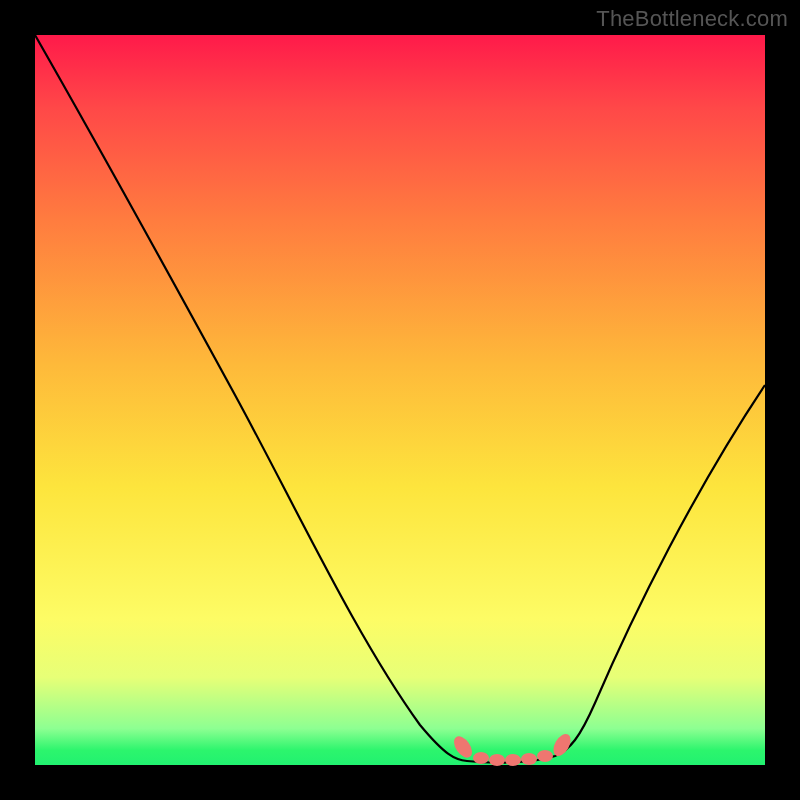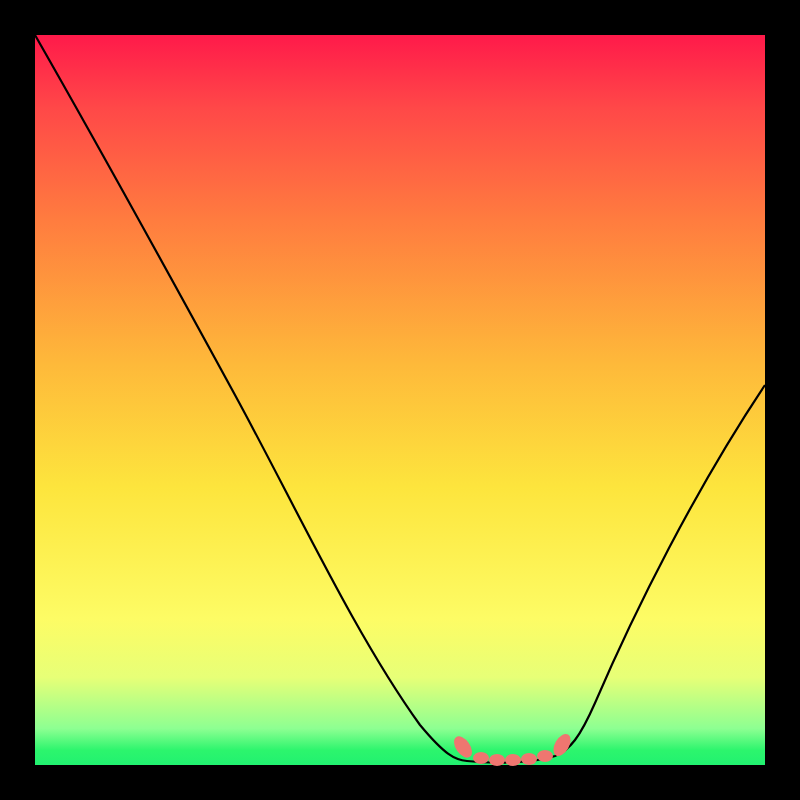--- a/index.html
+++ b/index.html
@@ -55,20 +55,21 @@
     overflow: visible;
   }
   .bead {
     fill: #ef7670;
   }
 </style>
 </head>
 <body>
 
 <div class="outer">
+  <div class="attribution">TheBottleneck.com</div>
 
   <div class="plot">
     <svg class="curve" viewBox="0 0 730 730">
       <path d="M 0 0
            C 80 140, 140 250, 200 360
            C 260 470, 320 600, 385 690
            C 410 720, 420 725, 432 726
            C 460 729, 500 728, 520 721
            C 535 715, 545 702, 560 668
            C 600 575, 660 455, 730 350" fill="none" stroke="#000" stroke-width="2.2"></path>

